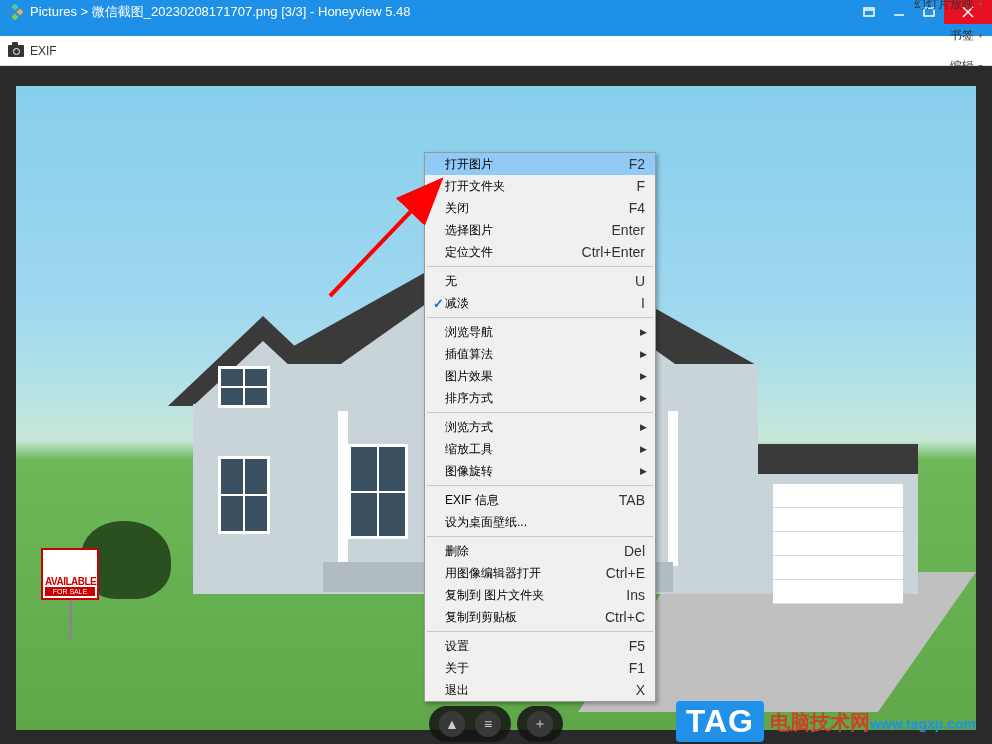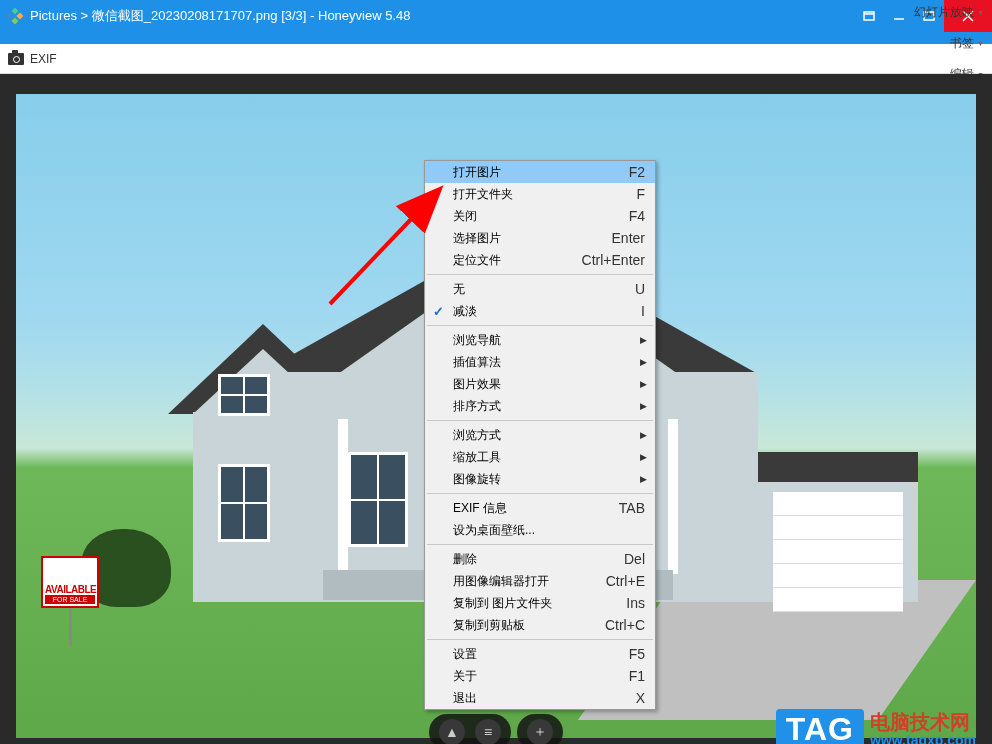--- a/index.html
+++ b/index.html
@@ -1,18 +1,18 @@
 <!DOCTYPE html>
 <html><head>
   <meta charset="utf-8">
   <style>
     * { margin: 0; padding: 0; box-sizing: border-box; }
     body { font-family: "Microsoft YaHei", Arial, sans-serif; font-size: 12px; width: 992px; height: 744px; overflow: hidden; background: #fff; position: relative; }
     
-    .titlebar { height: 44px; background: #1e90e8; display: flex; align-items: center; color: #fff; padding: 0 0 12px 6px; justify-content: center; }
+    .titlebar { height: 36px; background: #1e90e8; display: flex; align-items: center; color: #fff; padding: 0 0 12px 6px; justify-content: center; }
     .titlebar .app-icon { width: 18px; height: 18px; margin-right: 6px; display: flex; align-items: center; justify-content: center; }
     .titlebar .title { flex: 1; font-size: 13px; }
     .titlebar .win-controls { display: flex; height: 100%; }
     .titlebar .win-btn { width: 30px; height: 100%; display: flex; align-items: center; justify-content: center; cursor: pointer; }
     .titlebar .win-btn.close { background: #e81123; width: 48px; }
     .titlebar .win-btn svg { stroke: #fff; stroke-width: 1.5; fill: none; }
     
     .toolbar { height: 30px; background: #fff; border-bottom: 1px solid #ddd; display: flex; align-items: center; padding: 0 8px; color: #333; }
     .toolbar .left { display: flex; align-items: center; gap: 6px; }
     .toolbar .right { margin-left: auto; display: flex; align-items: flex-end; gap: 14px; font-size: 12px; flex-direction: column; }
@@ -61,40 +61,40 @@
     
     
     .driveway { position: absolute; right: 0; top: 486px; width: 300px; height: 140px; background: #c0c0c0; transform: skewX(-35deg); transform-origin: top right; }
     
     
     .bush1 { position: absolute; left: 65px; top: 435px; width: 90px; height: 78px; background: #2a5020; border-radius: 45% 50% 40% 40%; }
     .bush2 { position: absolute; left: 540px; top: 452px; width: 85px; height: 55px; background: #2a5020; border-radius: 50% 55% 35% 35%; }
     
     
     .context-menu { position: absolute; left: 424px; top: 86px; width: 232px; background: #f0f0f0; border: 1px solid #999; box-shadow: 2px 2px 4px rgba(0,0,0,0.3); z-index: 100; font-size: 12px; }
-    .menu-row { display: flex; align-items: center; height: 22px; padding: 0 10px 0 28px; position: relative; cursor: pointer; }
+    .menu-row { display: flex; align-items: center; height: 22px; padding: 0 10px 0 20px; position: relative; cursor: pointer; }
     .menu-row.highlighted { background: #91c9f7; }
     .menu-row .label { flex: 1; }
     .menu-row .shortcut { color: #333; font-size: 14px; }
     .menu-row .submenu-arrow { position: absolute; right: 8px; font-size: 9px; color: #333; }
     .menu-row .check { position: absolute; left: 8px; color: #1e70c8; font-size: 13px; font-weight: bold; }
     .menu-sep { height: 1px; background: #c8c8c8; margin: 3px 2px; }
     
     
     .arrow { position: absolute; left: 320px; top: 105px; width: 130px; height: 130px; z-index: 101; pointer-events: none; }
     
     
     .controls { position: absolute; bottom: 8px; left: 50%; transform: translateX(-50%); display: flex; gap: 6px; z-index: 50; }
     .ctrl-group { background: rgba(20,20,20,0.85); border-radius: 18px; padding: 5px 10px; display: flex; align-items: center; gap: 10px; }
     .ctrl-btn { width: 26px; height: 26px; border-radius: 50%; background: #383838; display: flex; align-items: center; justify-content: center; cursor: pointer; color: #ccc; font-size: 14px; }
     
     
     .watermark { position: absolute; right: 16px; bottom: 8px; z-index: 60; display: flex; align-items: center; gap: 6px; }
     .tag-box { background: #2090e8; color: #fff; font-weight: 900; font-size: 32px; padding: 2px 10px; border-radius: 4px; letter-spacing: 1px; }
-    .wm-text { display: flex; flex-direction: column; line-height: 1.1; }
+    .wm-text { display: flex; flex-direction: row; line-height: 1.1; align-items: flex-end; }
     .wm-cn { color: #d04028; font-size: 20px; font-weight: bold; }
     .wm-url { color: #2090e8; font-size: 14px; font-weight: bold; }
   </style>
 </head>
 <body>
 
 <div class="titlebar">
   <div class="app-icon">
     <svg width="16" height="16" viewBox="0 0 16 16">
         <rect x="2" y="2" width="5" height="5" fill="#4c9" transform="rotate(45 8 8)"></rect>

